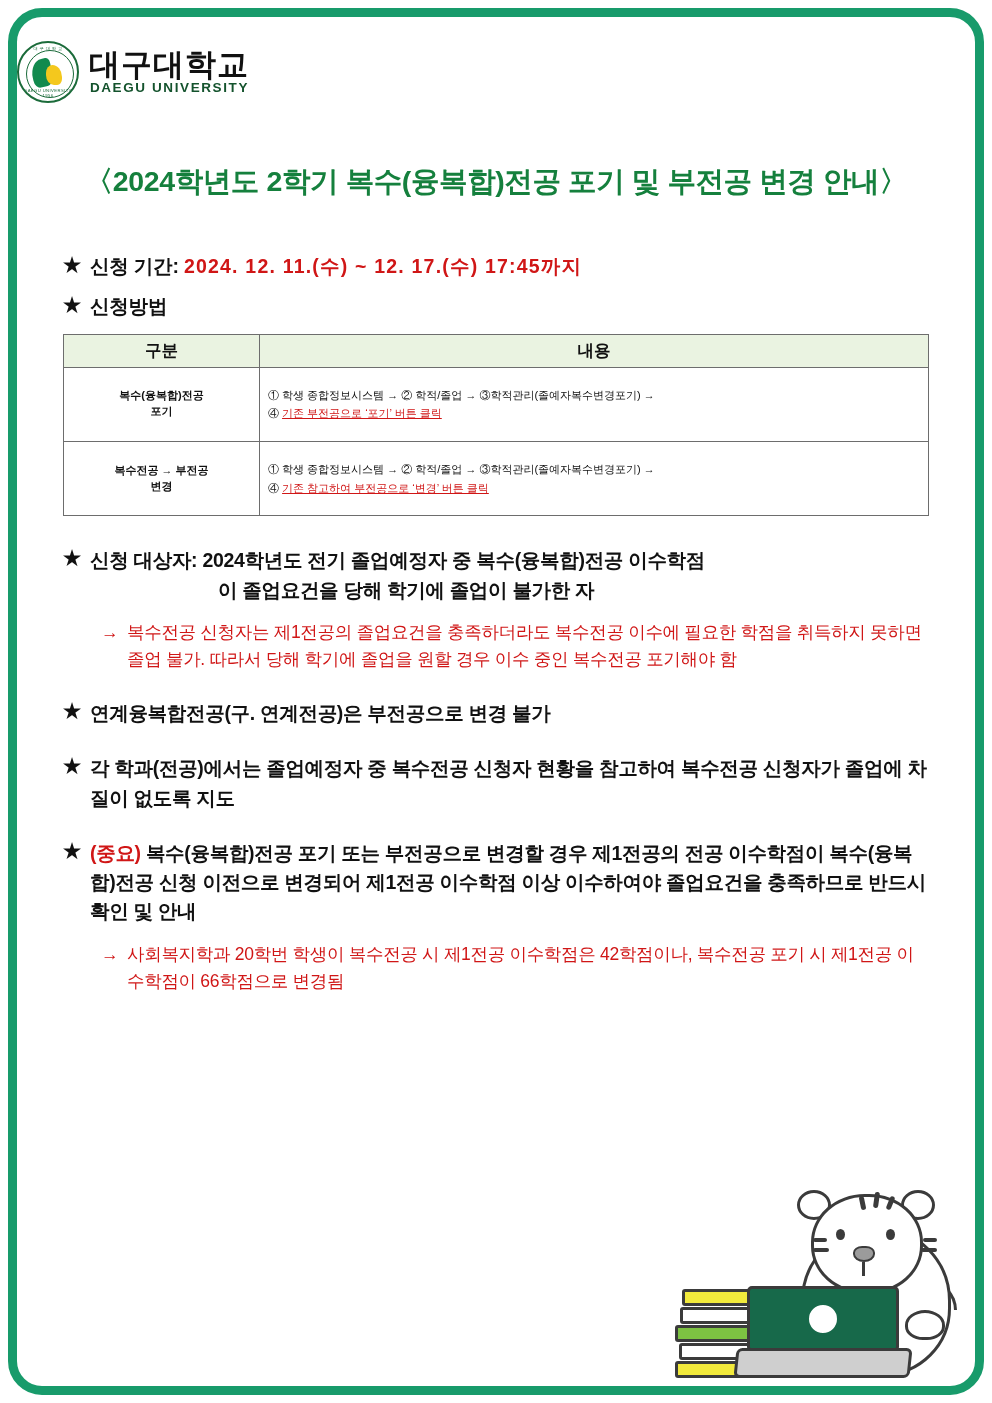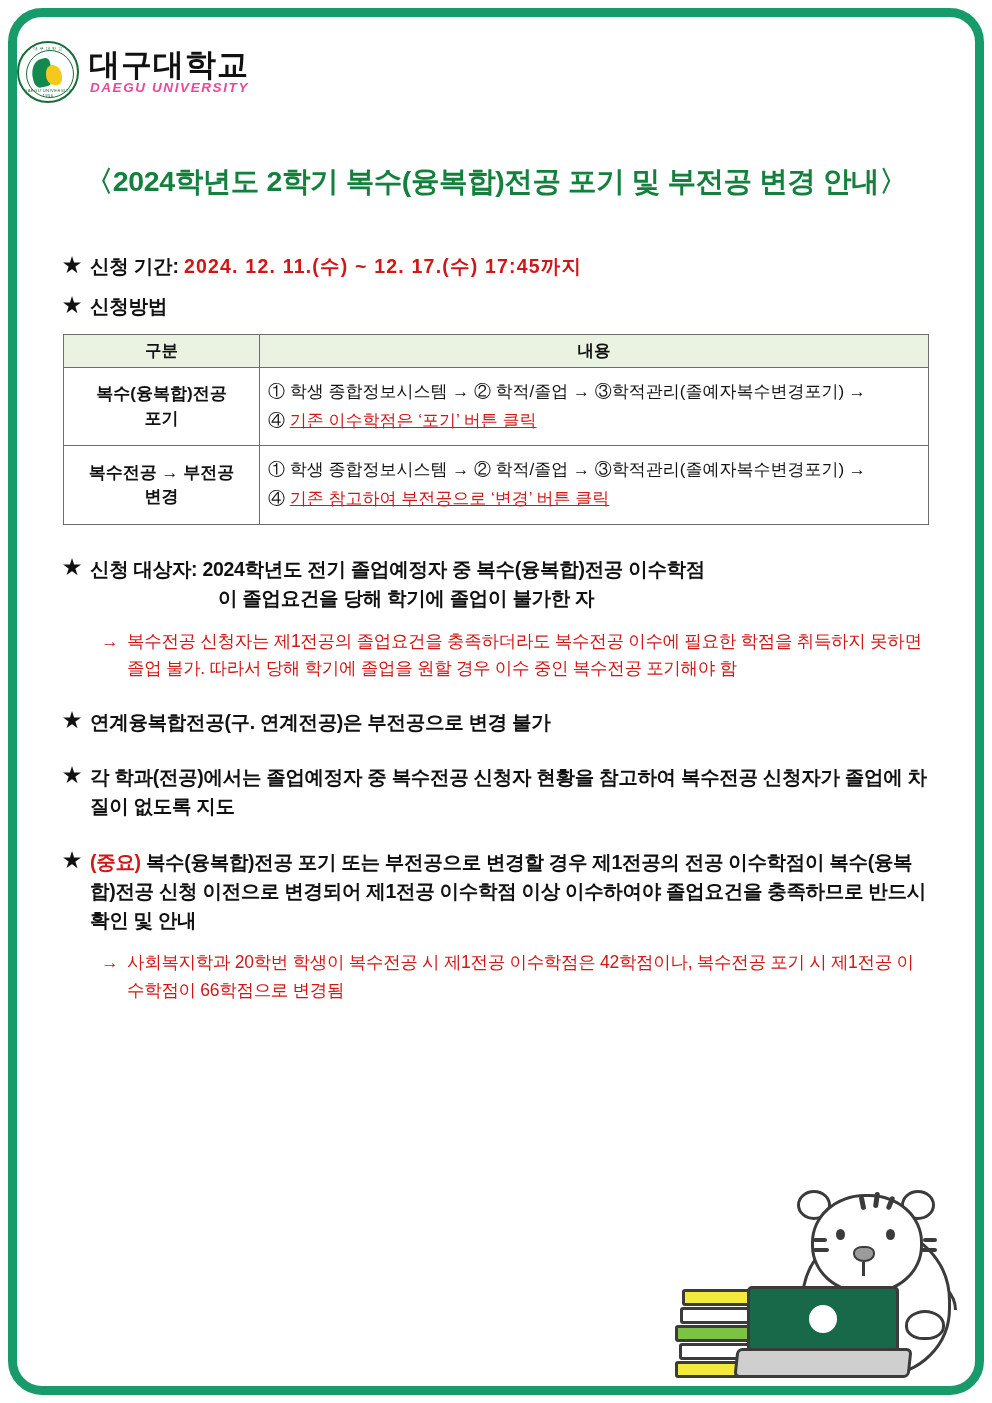--- a/index.html
+++ b/index.html
@@ -80,24 +80,23 @@
   .logo-words { line-height: 1.05; }
   .logo-ko {
     font-size: 31px;
     font-weight: bold;
     color: #111111;
     letter-spacing: 1px;
   }
   .logo-en {
     font-size: 13.5px;
     font-weight: bold;
-    color: #ec4899;
+    color: #14532d;
     letter-spacing: 1.6px;
     text-align: right;
-    font-style: italic;
   }
 
   
   .doc-title {
     text-align: center;
     font-size: 28.5px;
     font-weight: bold;
     color: #15803d;
     margin: 60px 0 0 0;
     letter-spacing: -0.4px;
@@ -139,23 +138,23 @@
     border: 1px solid #6d6d6d;
     background: #eaf3e1;
     font-size: 16.5px;
     font-weight: bold;
     color: #111111;
     padding: 5px 0;
     text-align: center;
   }
   table.method-table td {
     border: 1px solid #6d6d6d;
-    font-size: 17px;
-    color: #111111;
-    padding: 10px 8px;
+    font-size: 11px;
+    color: #111111;
+    padding: 18px 8px;
     vertical-align: middle;
   }
   td.col-label {
     text-align: center;
     font-weight: bold;
     font-size: 15.5px;
     line-height: 1.45;
   }
   td.col-desc { line-height: 1.7; }
   .step-line2 { display: block; }
@@ -359,21 +358,21 @@
         </thead>
         <tbody>
           <tr>
             <td class="col-label">
               <span>복수(융복합)전공</span><br>
               <span>포기</span>
             </td>
             <td class="col-desc">
               <span>① 학생 종합정보시스템 → ② 학적/졸업 → ③학적관리(졸예자복수변경포기) →</span>
               <span class="step-line2">
-                <span>④ </span><span class="underline-red">기존 이수학점은 ‘포기’ 버튼 클릭</span>
+                <span>④ </span><span class="underline-red">기존 부전공으로 ‘포기’ 버튼 클릭</span>
               </span>
             </td>
           </tr>
           <tr>
             <td class="col-label">
               <span>복수전공 → 부전공</span><br>
               <span>변경</span>
             </td>
             <td class="col-desc">
               <span>① 학생 종합정보시스템 → ② 학적/졸업 → ③학적관리(졸예자복수변경포기) →</span>

